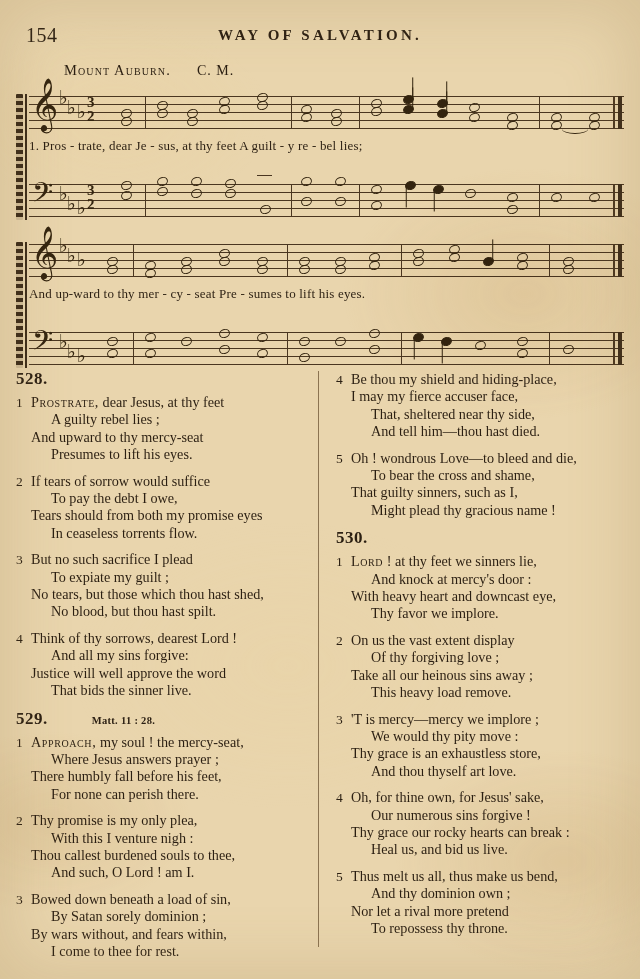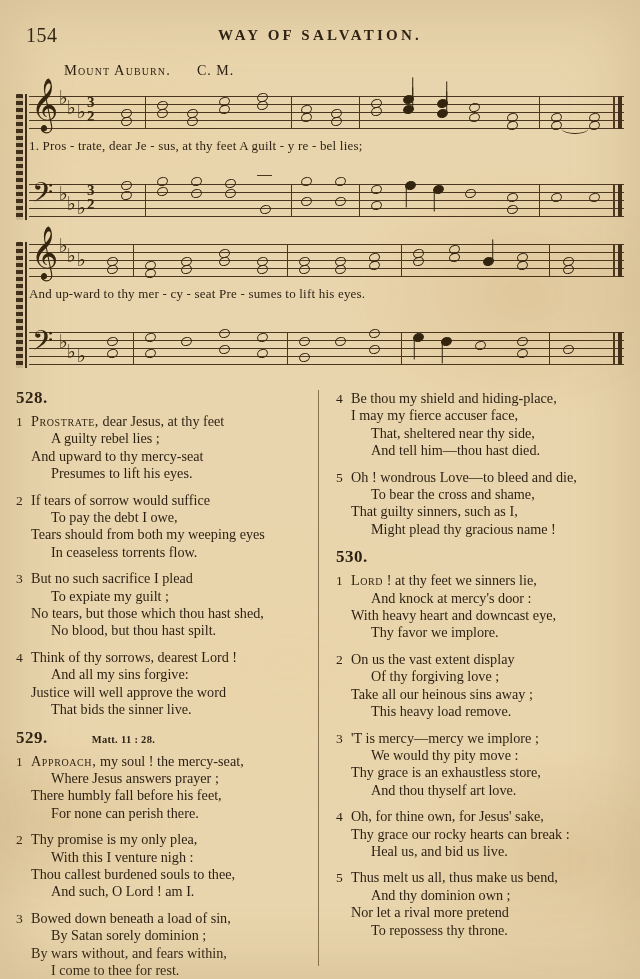--- a/index.html
+++ b/index.html
@@ -243,21 +243,21 @@
     width: 595px;
     top: 46px;
     font-size: 13px;
     letter-spacing: .2px;
     white-space: nowrap;
   }
 
   
   .columns {
     position: absolute;
-    top: 388px;
+    top: 369px;
     left: 16px;
     width: 608px;
     height: 580px;
   }
   .col {
     position: absolute;
     top: 0;
     width: 288px;
     height: 100%;
   }
@@ -571,21 +571,21 @@
             <div class="vl indent">A guilty rebel lies ;</div>
             <div class="vl">And upward to thy mercy-seat</div>
             <div class="vl indent">Presumes to lift his eyes.</div>
           </div>
         </div>
         <div class="verse">
           <div class="verse-num">2</div>
           <div class="verse-lines">
             <div class="vl">If tears of sorrow would suffice</div>
             <div class="vl indent">To pay the debt I owe,</div>
-            <div class="vl">Tears should from both my weeping eyes</div>
+            <div class="vl">Tears should from both my promise eyes</div>
             <div class="vl indent">In ceaseless torrents flow.</div>
           </div>
         </div>
         <div class="verse">
           <div class="verse-num">3</div>
           <div class="verse-lines">
             <div class="vl">But no such sacrifice I plead</div>
             <div class="vl indent">To expiate my guilt ;</div>
             <div class="vl">No tears, but those which thou hast shed,</div>
             <div class="vl indent">No blood, but thou hast spilt.</div>
@@ -679,20 +679,21 @@
             <div class="vl">'T is mercy—mercy we implore ;</div>
             <div class="vl indent">We would thy pity move :</div>
             <div class="vl">Thy grace is an exhaustless store,</div>
             <div class="vl indent">And thou thyself art love.</div>
           </div>
         </div>
         <div class="verse">
           <div class="verse-num">4</div>
           <div class="verse-lines">
             <div class="vl">Oh, for thine own, for Jesus' sake,</div>
+            <div class="vl indent">Our numerous sins forgive !</div>
             <div class="vl">Thy grace our rocky hearts can break :</div>
             <div class="vl indent">Heal us, and bid us live.</div>
           </div>
         </div>
         <div class="verse">
           <div class="verse-num">5</div>
           <div class="verse-lines">
             <div class="vl">Thus melt us all, thus make us bend,</div>
             <div class="vl indent">And thy dominion own ;</div>
             <div class="vl">Nor let a rival more pretend</div>

